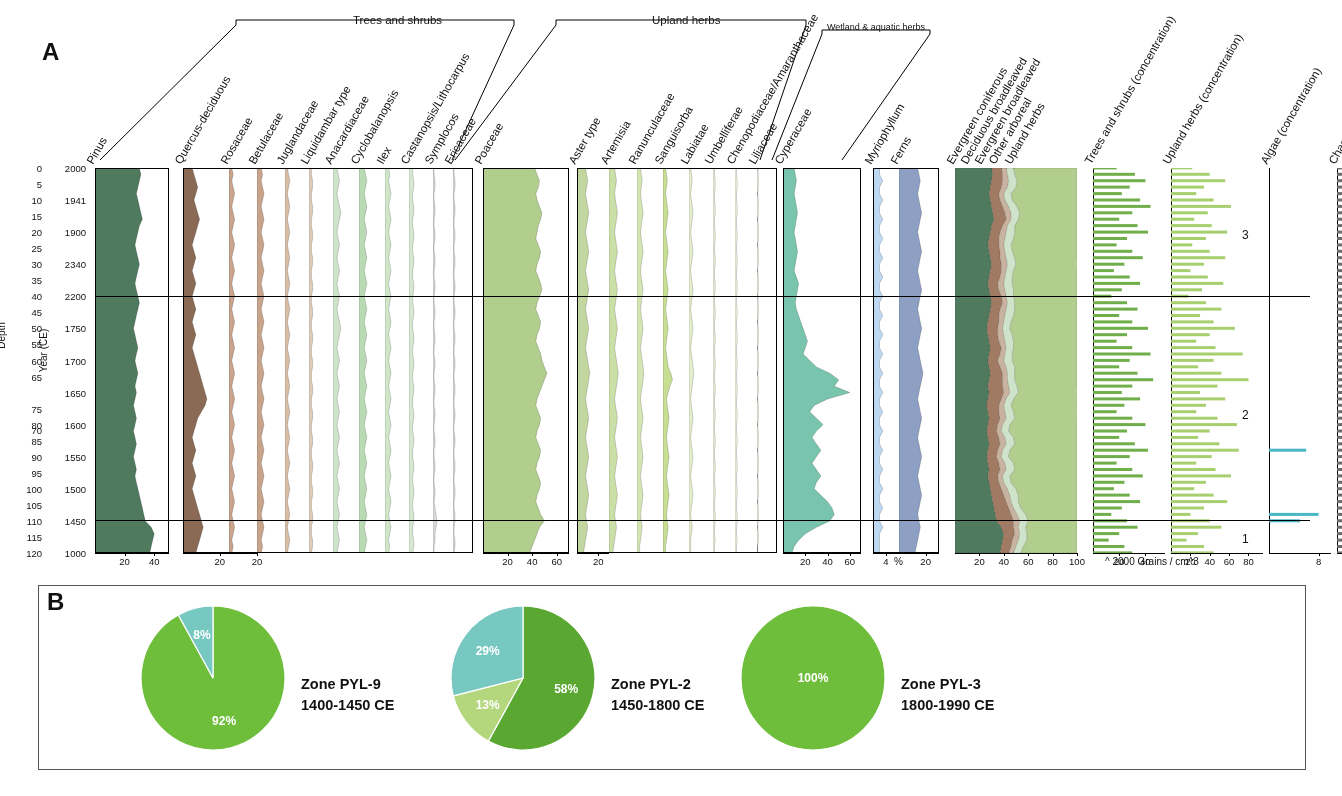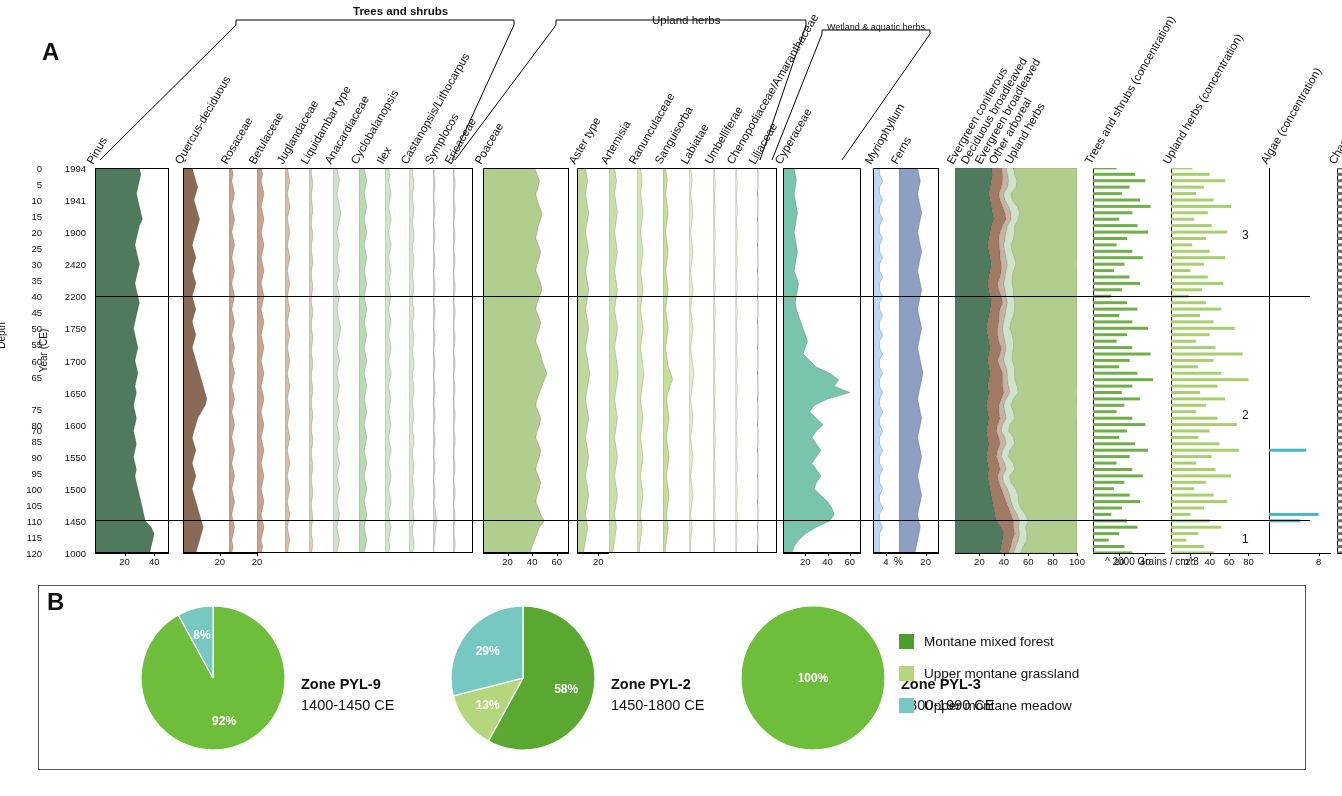--- a/index.html
+++ b/index.html
@@ -109,21 +109,21 @@
   }
   .pie-wrap { position:absolute; top:18px; }
   .pie-caption {
     position:absolute;
     font-size:14.5px;
     font-weight:bold;
     white-space:nowrap;
     text-align:left;
     line-height:1.45;
   }
-  .pie-caption .sub { font-weight:normal;text-align:center; }
+  .pie-caption .sub { font-weight:bold;text-align:center; }
   .slice-lab { font-size:12px; fill:#ffffff; font-weight:bold; font-family:"Liberation Sans", sans-serif; }
 
   #legendB { position:absolute; left:860px; top:48px; }
   .legend-row { display:flex; align-items:center; margin-bottom:17px; }
   .legend-sw { width:15px; height:15px; margin-right:10px; }
   .legend-txt { font-size:13.5px; }
 </style>
 </head>
 <body>
 
@@ -146,21 +146,21 @@
       <path d="M556,25 L455,160"></path>
       <path d="M806,25 L760,160"></path>
 
       <path d="M822,30 L930,30"></path>
       <path d="M822,30 L822,34"></path>
       <path d="M930,30 L930,34"></path>
       <path d="M822,34 L772,160"></path>
       <path d="M930,34 L842,160"></path>
     </g>
   </svg>
-  <div class="bracket-label" style="left:353px; top:5px;font-weight:bold;">Trees and shrubs</div>
+  <div class="bracket-label" style="left:353px; top:14px;">Trees and shrubs</div>
   <div class="bracket-label" style="left:652px; top:14px;">Upland herbs</div>
   <div class="bracket-label small" style="left:827px; top:22px;">Wetland &amp; aquatic herbs</div>
 
   <div id="depth-axis">
       <div class="ax-label" style="top: 8px;">0</div>
       <div class="ax-label" style="top: 24.0417px;">5</div>
       <div class="ax-label" style="top: 40.0833px;">10</div>
       <div class="ax-label" style="top: 56.125px;">15</div>
       <div class="ax-label" style="top: 72.1667px;">20</div>
       <div class="ax-label" style="top: 88.2083px;">25</div>
@@ -180,24 +180,24 @@
       <div class="ax-label" style="top: 312.792px;">95</div>
       <div class="ax-label" style="top: 328.833px;">100</div>
       <div class="ax-label" style="top: 344.875px;">105</div>
       <div class="ax-label" style="top: 360.917px;">110</div>
       <div class="ax-label" style="top: 376.958px;">115</div>
       <div class="ax-label" style="top: 393px;">120</div>
     </div>
   <div class="ax-title" id="depth-title">Depth</div>
 
   <div id="year-axis">
-      <div class="ax-label" style="top: 8px;">1994</div>
+      <div class="ax-label" style="top: 8px;">2000</div>
       <div class="ax-label" style="top: 40.0833px;">1941</div>
       <div class="ax-label" style="top: 72.1667px;">1900</div>
-      <div class="ax-label" style="top: 104.25px;">2420</div>
+      <div class="ax-label" style="top: 104.25px;">2340</div>
       <div class="ax-label" style="top: 136.333px;">2200</div>
       <div class="ax-label" style="top: 168.417px;">1750</div>
       <div class="ax-label" style="top: 200.5px; margin-left: 24px;">1700</div>
       <div class="ax-label" style="top: 232.583px;">1650</div>
       <div class="ax-label" style="top: 264.667px;">1600</div>
       <div class="ax-label" style="top: 296.75px;">1550</div>
       <div class="ax-label" style="top: 328.833px;">1500</div>
       <div class="ax-label" style="top: 360.917px;">1450</div>
       <div class="ax-label" style="top: 393px;">1000</div>
     </div>
@@ -732,27 +732,13 @@
       </div>
       <div class="pie-wrap" style="left: 700px;"><svg width="148" height="148">
           <circle cx="74" cy="74" r="72" fill="#6ebe3c" stroke="#ffffff" stroke-width="1.2"></circle>
           <text x="74.0" y="78.0" text-anchor="middle" class="slice-lab">100%</text>
         </svg></div>
       <div class="pie-caption" style="left: 862px; top: 88px;">
         <div>Zone PYL-3</div>
         <div class="sub">1800-1990 CE</div>
       </div>
     </div>
-  <div id="legendB">
-      <div class="legend-row">
-        <span class="legend-sw" style="background: rgb(76, 159, 46);"></span>
-        <span class="legend-txt">Montane mixed forest</span>
-      </div>
-      <div class="legend-row">
-        <span class="legend-sw" style="background: rgb(180, 215, 126);"></span>
-        <span class="legend-txt">Upper montane grassland</span>
-      </div>
-      <div class="legend-row">
-        <span class="legend-sw" style="background: rgb(119, 200, 192);"></span>
-        <span class="legend-txt">Upper montane meadow</span>
-      </div>
-    </div>
 </div>
 
 </body></html>

